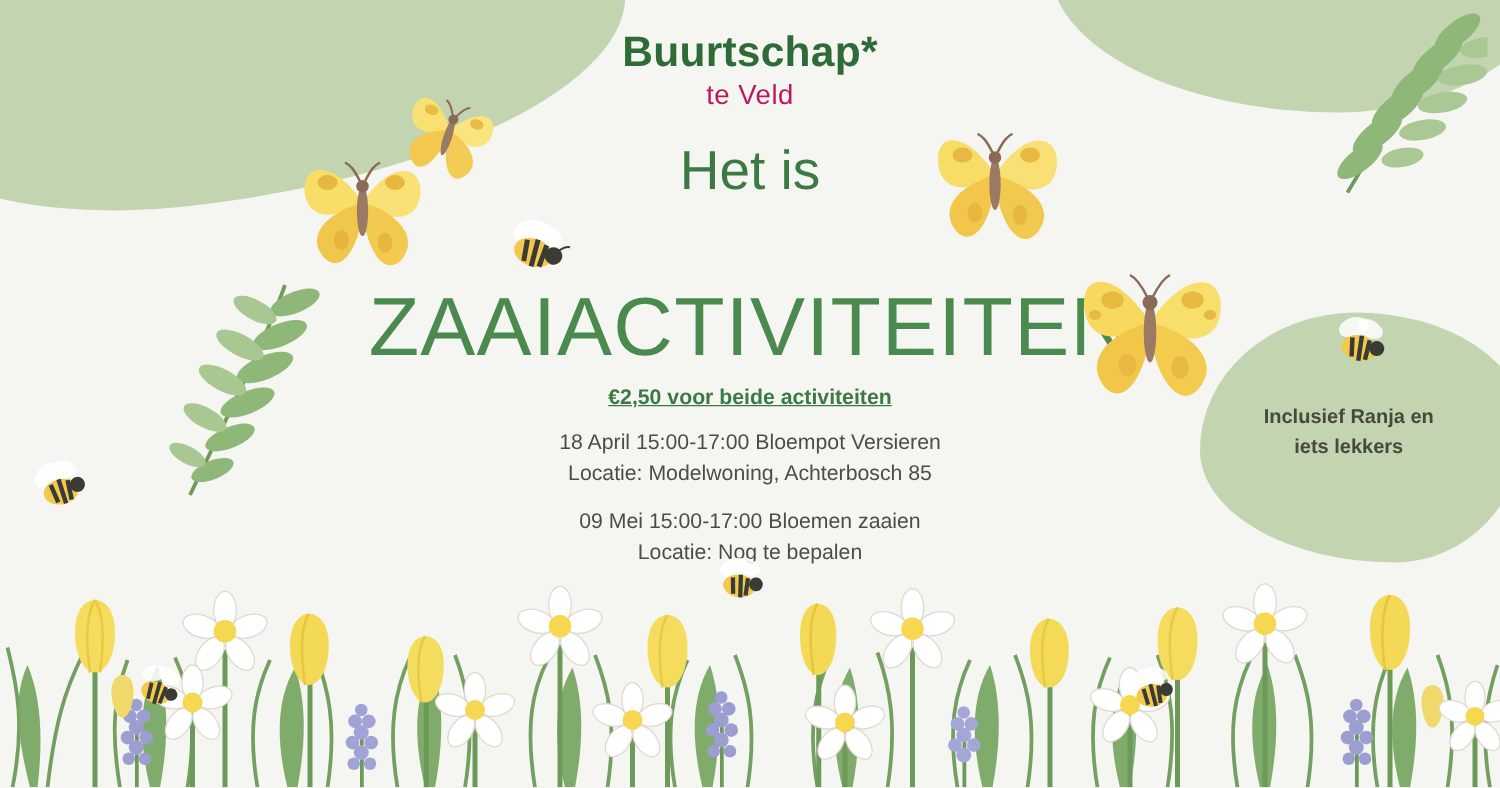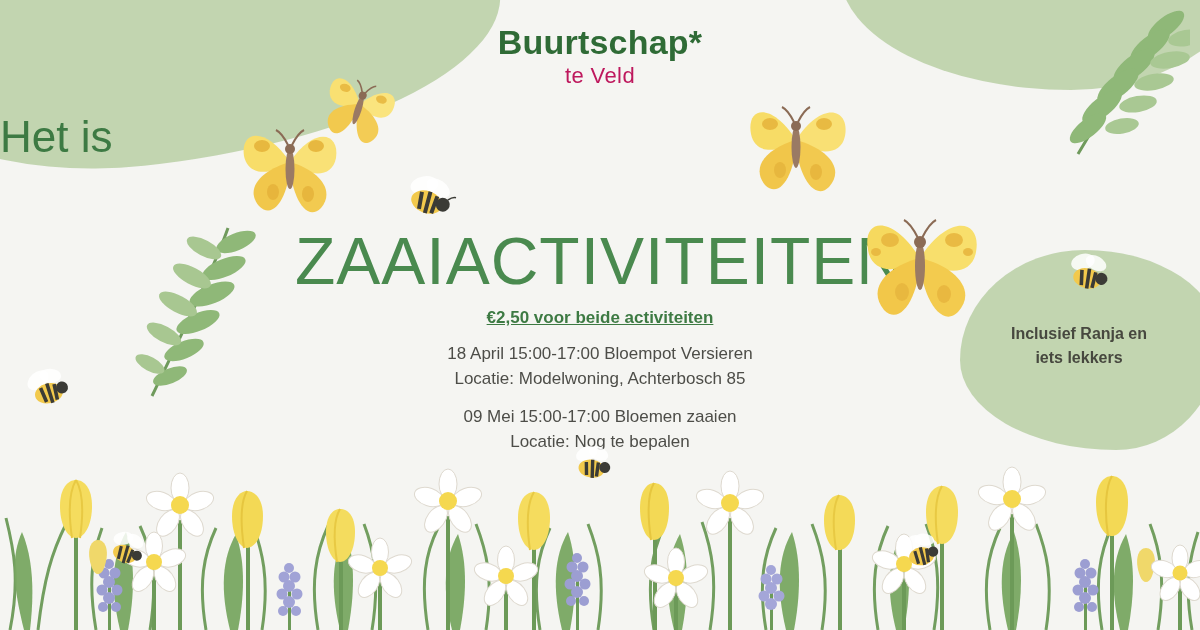--- a/index.html
+++ b/index.html
@@ -32,21 +32,21 @@
   .logo{position:absolute;top:24px;left:0;width:1200px;text-align:center;z-index:6;}
   .logo-main{
     font-family:"Liberation Sans", sans-serif;
     font-size:34px;font-weight:bold;color:#2f6b36;letter-spacing:.2px;line-height:1.1;
   }
   .logo-sub{
     font-size:22px;color:#be185d;margin-top:2px;font-weight:normal;letter-spacing:.4px;
   }
 
   
-  .headline{position:absolute;top:108px;left:0;width:1200px;z-index:5;}
+  .headline{position:absolute;top:108px;left:0;width:1200px;text-align:center;z-index:5;}
   .headline .l1{font-size:44px;color:#3d7a43;line-height:1.32;}
   .headline .l2{font-size:44px;color:#3d7a43;line-height:1.32;}
   .bigtitle{
     position:absolute;top:228px;left:0;width:1200px;text-align:center;z-index:5;
     font-size:66px;color:#4a8a4f;letter-spacing:1px;line-height:1;
   }
 
   
   .details{position:absolute;top:308px;left:0;width:1200px;text-align:center;z-index:5;color:#4a4a45;}
   .price{

